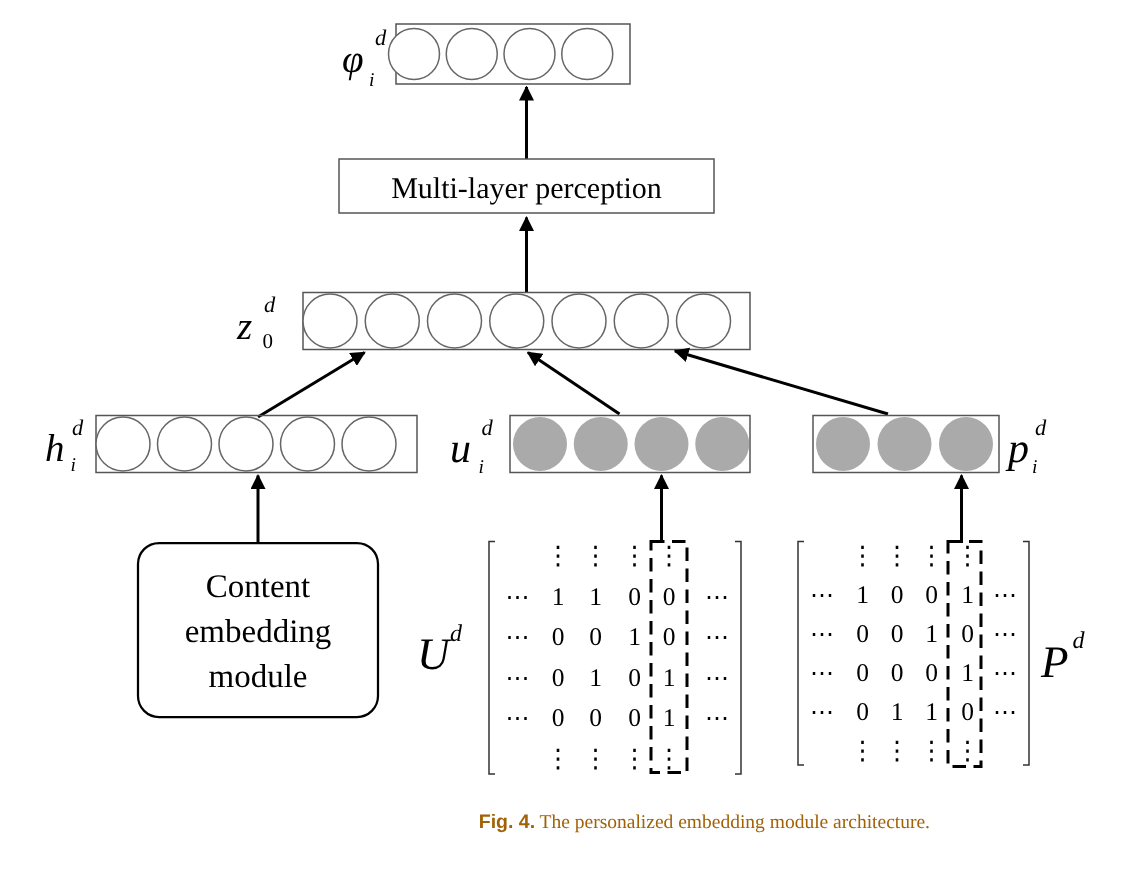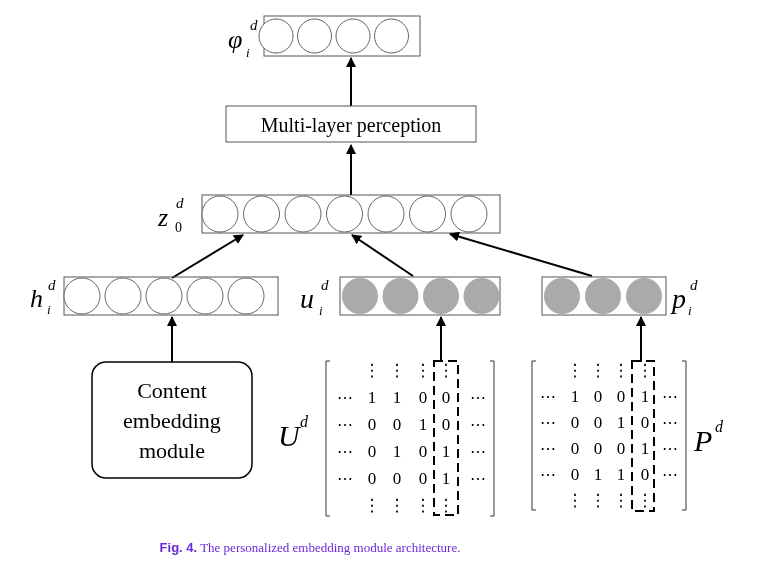--- a/index.html
+++ b/index.html
@@ -1,20 +1,20 @@
 <!DOCTYPE html>
 <html><head>
 <meta charset="utf-8">
 <style>
   html, body { margin: 0; padding: 0; background: #ffffff; }
   body { width: 759px; height: 588px; position: relative; overflow: hidden; }
   svg { position: absolute; left: 0; top: 0; }
   .serif { font-family: "Liberation Serif", "DejaVu Serif", serif; }
-  .caption { position: absolute; left: 0; width: 620px; top: 540px; text-align: center;
-    font-family: "Liberation Serif", "DejaVu Serif", serif; font-size: 13px; color: #6d28d9; }
+  .caption { position: absolute; left: 0; width: 620px; top: 540px; text-align: right;
+    font-family: "Liberation Serif", "DejaVu Serif", serif; font-size: 13px; color: #a16207; }
   .caption b { font-family: "Liberation Sans", "DejaVu Sans", sans-serif; font-weight: bold; }
 </style>
 </head>
 <body>
 
 <svg id="diagram" width="759" height="588" viewBox="0 0 759 588">
   <defs>
     <marker id="arrow" markerWidth="10" markerHeight="10" refX="9" refY="5" orient="auto" markerUnits="userSpaceOnUse">
       <path d="M0,0 L10,5 L0,10 z" fill="#000"></path>
     </marker>

